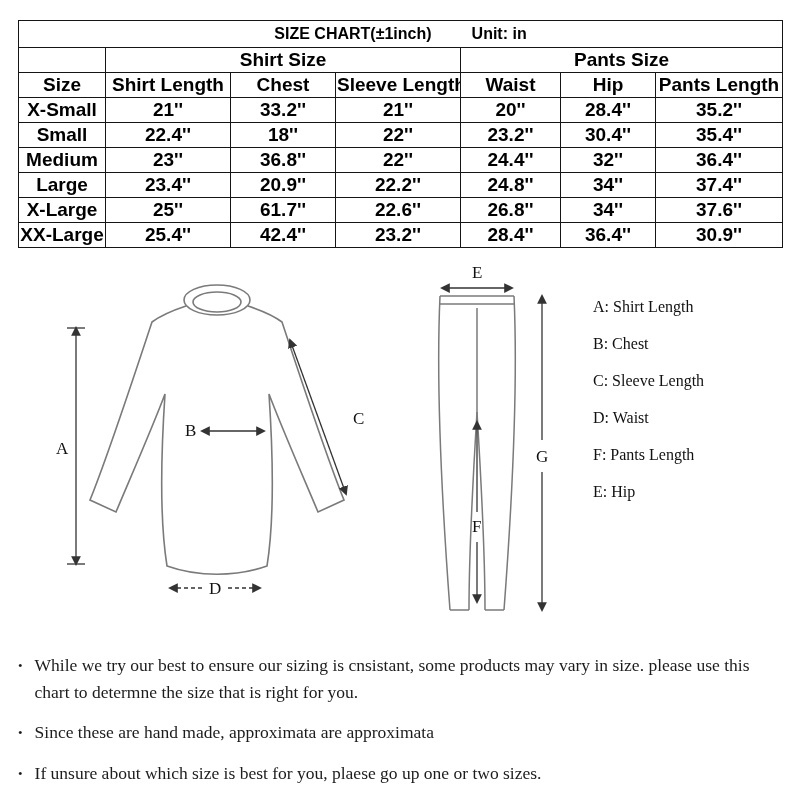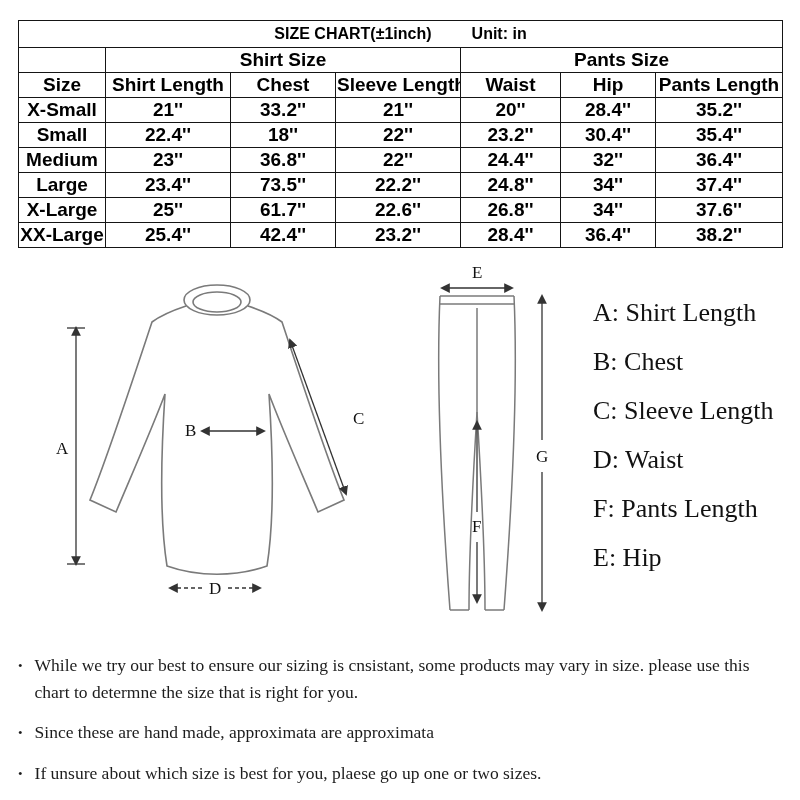--- a/index.html
+++ b/index.html
@@ -19,21 +19,21 @@
     white-space: nowrap;
     overflow: hidden;
   }
   .title-row th { height: 27px; font-size: 16px; }
   .title-wrap { display: flex; justify-content: center; align-items: baseline; gap: 40px; }
 
   
   .diagram { display: flex; align-items: flex-start; margin-top: 16px; padding-left: 34px; }
   .shirt-wrap { flex: 0 0 auto; }
   .pants-wrap { flex: 0 0 auto; margin-left: 18px; }
-  .legend { margin: 34px 0 0 28px; font-family: "Liberation Serif", serif; font-size: 26px; color: #111; }
+  .legend { margin: 34px 0 0 28px; font-family: "Liberation Serif", serif; font-size: 16px; color: #111; }
   .legend-item { margin-bottom: 19px; white-space: nowrap; }
   svg text { font-family: "Liberation Serif", serif; font-size: 17px; fill: #111; }
 
   
   .notes { list-style: none; margin-top: 24px; padding-right: 10px;
            font-family: "Liberation Serif", serif; font-size: 17.5px; color: #1c1c1c; }
   .note { display: flex; gap: 12px; margin-bottom: 13px; line-height: 1.55; }
   .bullet { flex: 0 0 auto; font-size: 13px; line-height: 2.1; }
 </style>
 </head>
@@ -99,21 +99,21 @@
           <td>23''</td>
           <td>36.8''</td>
           <td>22''</td>
           <td>24.4''</td>
           <td>32''</td>
           <td>36.4''</td>
         </tr>
         <tr>
           <td>Large</td>
           <td>23.4''</td>
-          <td>73.5''</td>
+          <td>20.9''</td>
           <td>22.2''</td>
           <td>24.8''</td>
           <td>34''</td>
           <td>37.4''</td>
         </tr>
         <tr>
           <td>X-Large</td>
           <td>25''</td>
           <td>61.7''</td>
           <td>22.6''</td>
@@ -121,21 +121,21 @@
           <td>34''</td>
           <td>37.6''</td>
         </tr>
         <tr>
           <td>XX-Large</td>
           <td>25.4''</td>
           <td>42.4''</td>
           <td>23.2''</td>
           <td>28.4''</td>
           <td>36.4''</td>
-          <td>38.2''</td>
+          <td>30.9''</td>
         </tr>
       </tbody>
   </table>
 
   <div class="diagram">
 
     <div class="shirt-wrap">
       <svg width="320" height="345" viewBox="0 0 320 345">
         <defs>
           <marker id="ah1" viewBox="0 0 10 10" markerWidth="7.5" markerHeight="7.5" refX="8" refY="5" orient="auto-start-reverse">

